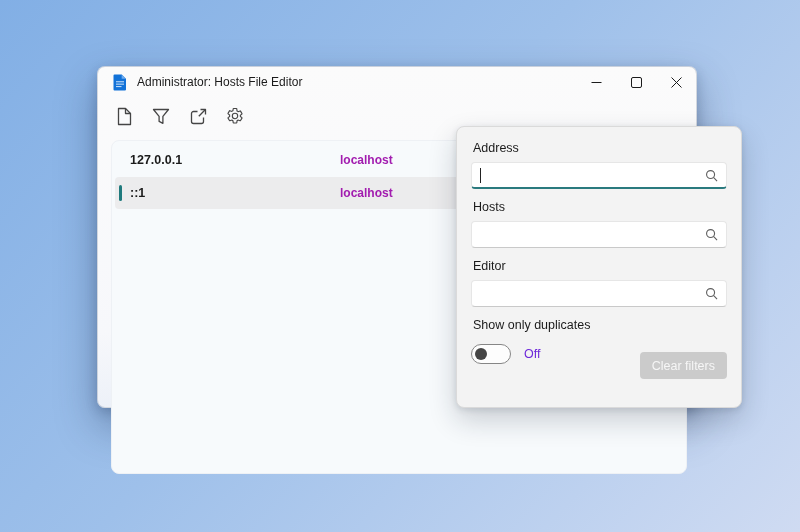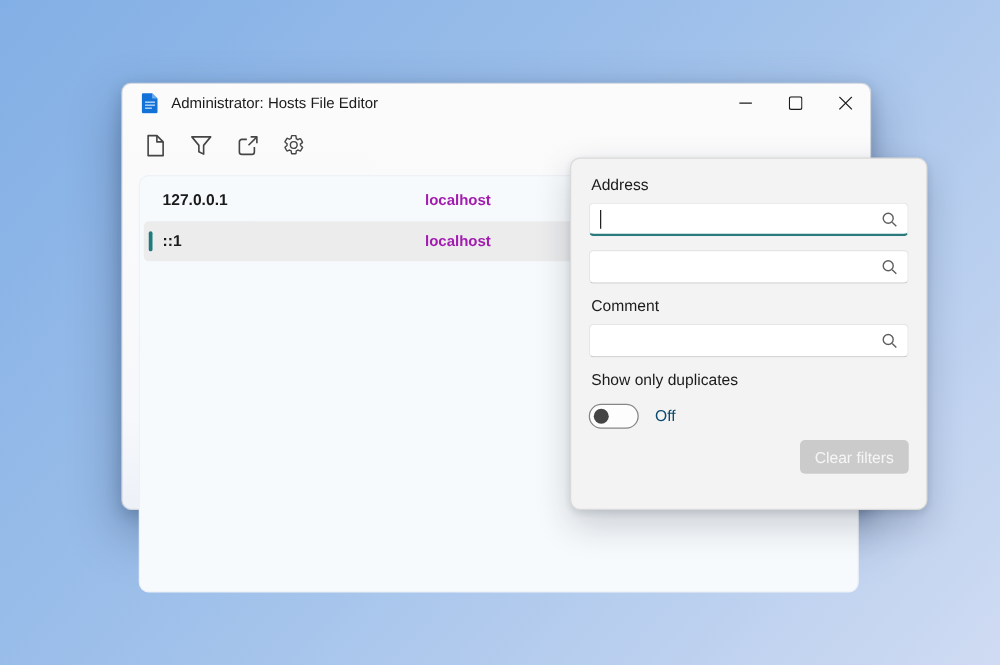--- a/index.html
+++ b/index.html
@@ -61,21 +61,21 @@
   .fld-wrap.focused .fld-input{border-bottom:2px solid #2a7a7e;}
   .search-glyph{position:absolute;right:9px;top:7px;pointer-events:none;}
   .caret{position:absolute;left:9px;top:6px;width:1px;height:15px;background:#222;}
   .dup-label{font-size:12.5px;color:#1b1b1b;margin:4px 0 12px 2px;}
   .toggle-line{display:flex;align-items:center;gap:13px;}
   .toggle{
     width:40px;height:20px;border-radius:10px;background:#fdfdfd;border:1px solid #868686;
     position:relative;box-sizing:border-box;cursor:default;
   }
   .knob{position:absolute;left:3px;top:3px;width:12px;height:12px;border-radius:50%;background:#454545;}
-  .toggle-state{font-size:12.5px;color:#0c4a6e;}
+  .toggle-state{font-size:12.5px;color:#6d28d9;}
   .clear-btn{
     position:absolute;right:14px;bottom:28px;height:27px;padding:0 12px;border:none;
     background:#cbcbcb;color:#f6f6f6;border-radius:4px;font-size:12.5px;
     font-family:inherit;cursor:default;
   }
   svg{display:block;}
 </style>
 </head>
 <body>
 
@@ -174,31 +174,32 @@
     <input class="fld-input" type="text" value="" style="">
     <span class="caret"></span>
     <span class="search-glyph">
       <svg width="13" height="13" viewBox="0 0 14 14">
         <circle cx="6" cy="6" r="4.3" fill="none" stroke="#5e5e5e" stroke-width="1.2"></circle>
         <line x1="9.4" y1="9.4" x2="13" y2="13" stroke="#5e5e5e" stroke-width="1.2"></line>
       </svg>
     </span>
   </div>
 
+  <div class="fld-label">Hosts</div>
   <div class="fld-wrap">
     <input class="fld-input" type="text" value="" style="">
     <span class="search-glyph">
       <svg width="13" height="13" viewBox="0 0 14 14">
         <circle cx="6" cy="6" r="4.3" fill="none" stroke="#5e5e5e" stroke-width="1.2"></circle>
         <line x1="9.4" y1="9.4" x2="13" y2="13" stroke="#5e5e5e" stroke-width="1.2"></line>
       </svg>
     </span>
   </div>
 
-  <div class="fld-label">Comment</div>
+  <div class="fld-label">Editor</div>
   <div class="fld-wrap">
     <input class="fld-input" type="text" value="" style="">
     <span class="search-glyph">
       <svg width="13" height="13" viewBox="0 0 14 14">
         <circle cx="6" cy="6" r="4.3" fill="none" stroke="#5e5e5e" stroke-width="1.2"></circle>
         <line x1="9.4" y1="9.4" x2="13" y2="13" stroke="#5e5e5e" stroke-width="1.2"></line>
       </svg>
     </span>
   </div>
 

